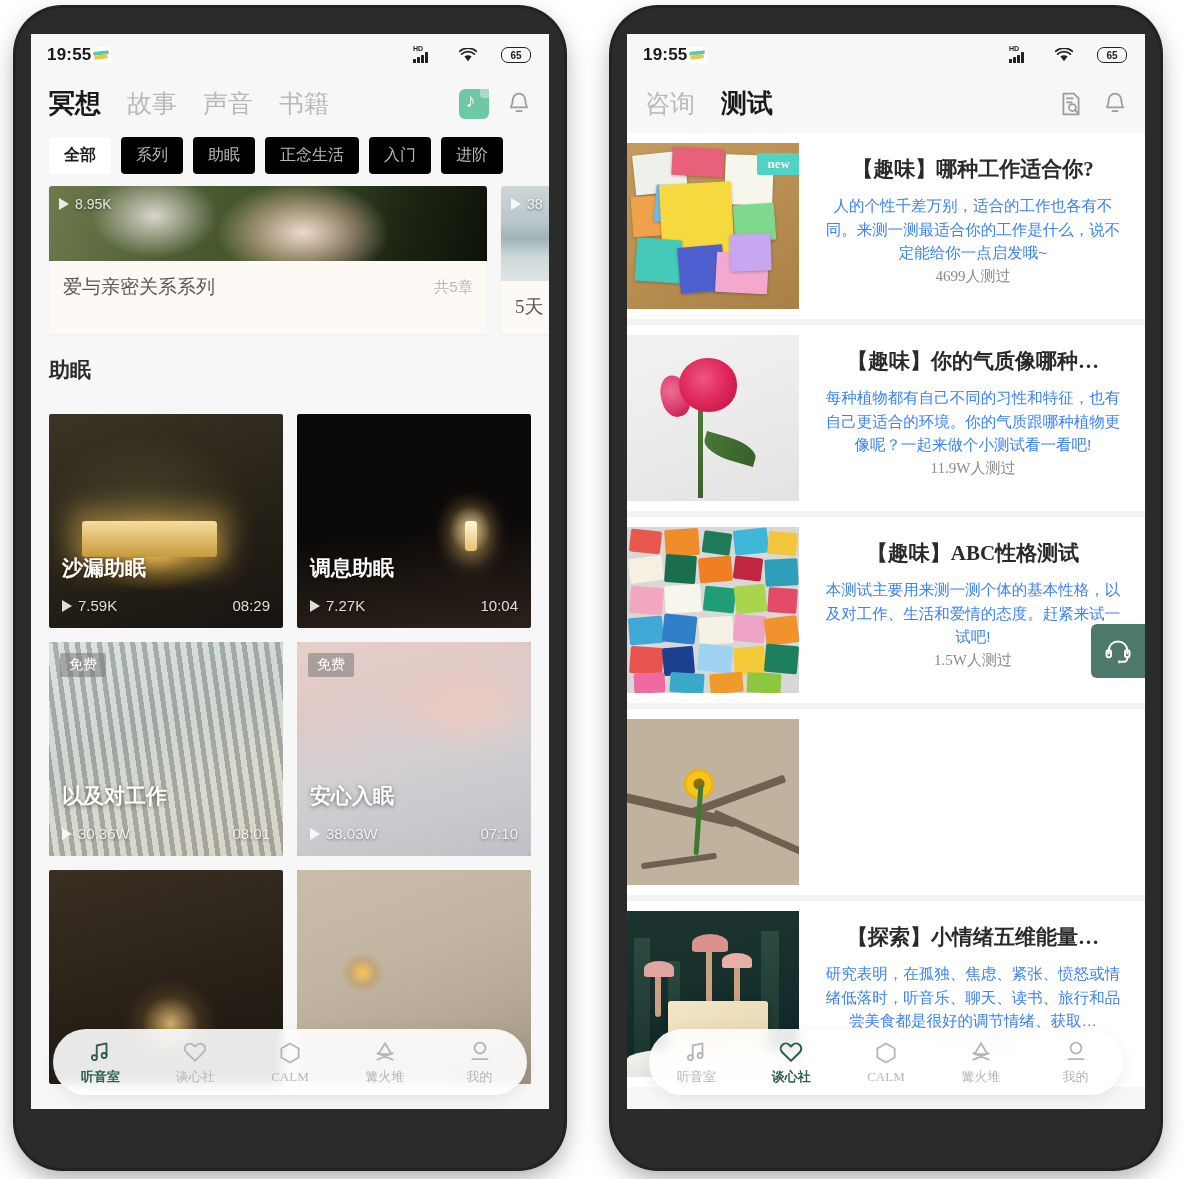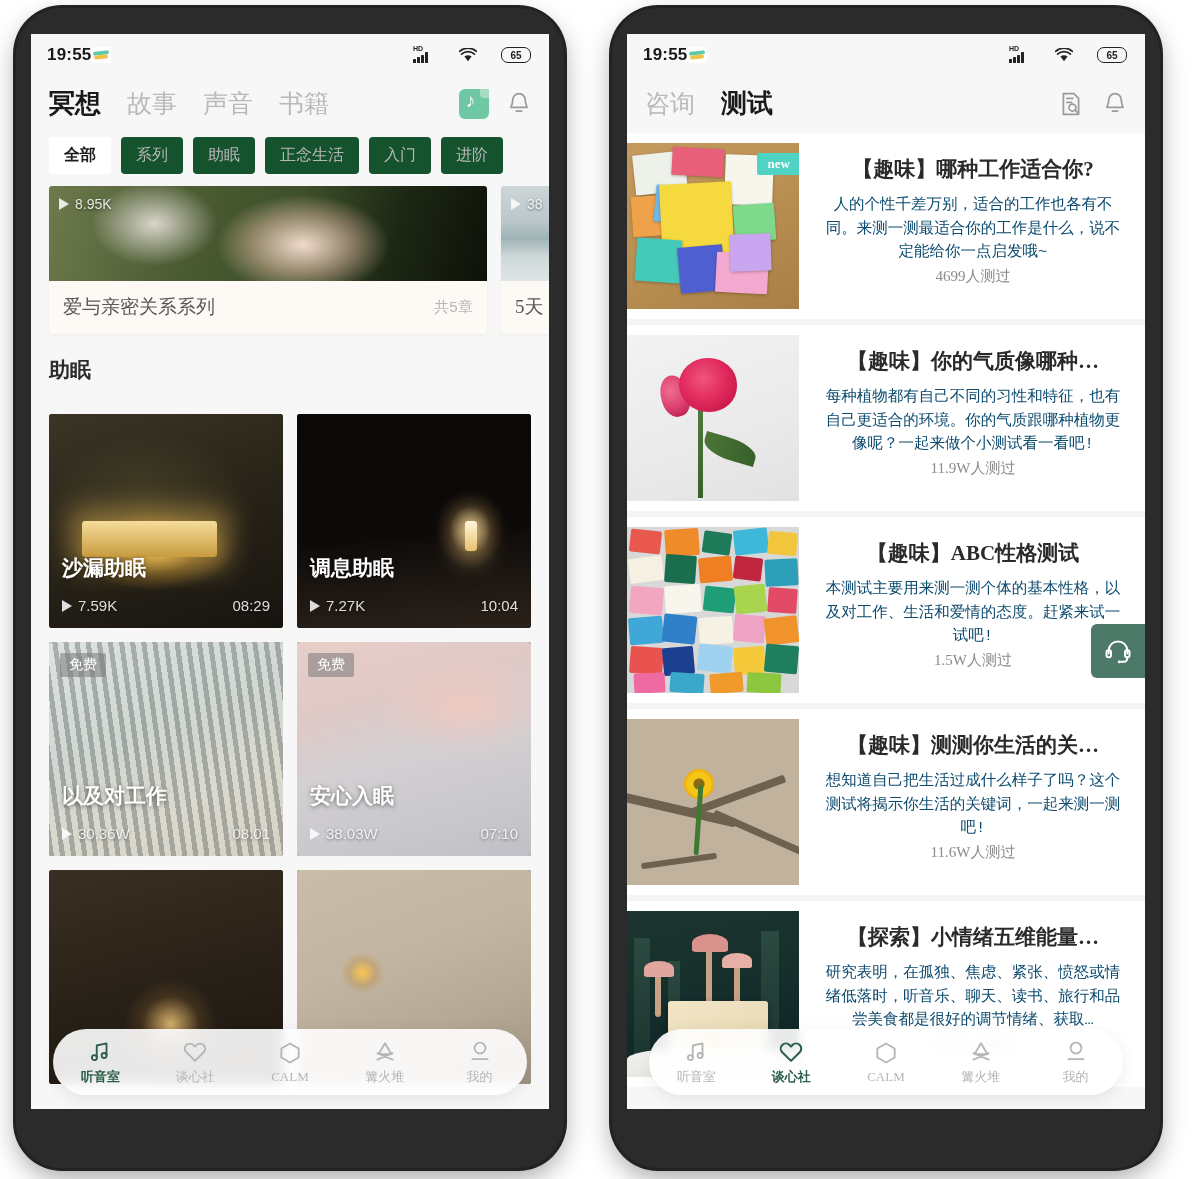--- a/index.html
+++ b/index.html
@@ -85,35 +85,35 @@
   .icon-music .fold{
     position:absolute; right:0; top:0; width:9px; height:9px; background:#a8dcc5;
     border-bottom-left-radius:4px;
   }
   .icon-bell, .icon-doc { width: 28px; height: 28px; }
   .icon-bell svg, .icon-doc svg { width:100%; height:100%; display:block;}
 
   
   .chips { display:flex; gap: 10px; padding: 4px 0 12px 18px; background:#f7f7f7; }
   .chip {
-    background:#14532d; color:#b7b7b7; font-size:16px;
+    background:#000000; color:#b7b7b7; font-size:16px;
     padding: 8px 15px; border-radius: 4px; white-space: nowrap;
     font-family:"Liberation Serif","DejaVu Serif",serif;
   }
   .chip.active { color:#1d1d1d; font-weight:bold; background:#ffffff; }
 
   
   .series-row { display:flex; gap:14px; padding: 0 0 0 18px; }
   .series-card {
     background:#fdfaf5; border-radius: 3px; overflow:hidden; flex:0 0 auto;
     box-shadow: 0 1px 3px rgba(0,0,0,.05);
   }
   .series-card.main { width: 438px; }
   .series-card.peek { width: 120px; }
-  .series-thumb { position:relative; height: 95px; overflow:hidden; }
+  .series-thumb { position:relative; height: 75px; overflow:hidden; }
   .series-card.peek .series-thumb { height: 95px; }
   .thumb-hands {
     width:100%; height:100%;
     background:
       radial-gradient(ellipse 120px 70px at 58% 62%, rgba(250,226,212,.95) 0%, rgba(238,196,175,.5) 40%, rgba(0,0,0,0) 72%),
       radial-gradient(ellipse 90px 60px at 24% 40%, rgba(232,226,220,.9) 0%, rgba(120,120,110,0) 70%),
       linear-gradient(105deg,#6d7a4d 0%,#4c5c33 32%,#3d5029 55%,#1d2714 78%,#0d1208 100%);
   }
   .thumb-sea {
     width:100%; height:100%;
@@ -245,22 +245,22 @@
     flex: 0 0 auto; width: 172px; height: 166px; margin-left: 0;
     position:relative; overflow:hidden;
   }
   .tbody { padding: 12px 6px 6px 20px; flex:1; min-width:0; }
   .ttitle {
     font-size: 21px; color:#2a2a2a; font-weight:bold; margin-bottom: 11px;
     white-space:nowrap; overflow:hidden;
     font-family:"Liberation Serif","DejaVu Serif",serif;
   }
   .tdesc {
-    font-size: 15.5px; color:#0c4a6e; line-height: 1.52;
-    font-family:Liberation Mono, monospace;
+    font-size: 15.5px; color:#3b82f6; line-height: 1.52;
+    font-family:Liberation Sans, sans-serif;
   }
   .tcount {
     font-size: 15px; color:#8a8a8a; margin-top: 2px;
     font-family:"Liberation Serif","DejaVu Serif",serif;
   }
   .newbadge {
     position:absolute; right:0; top: 10px;
     background:#4ed3c4; color:#fff; font-size: 13px; font-weight:bold;
     padding: 3px 9px 3px 11px; border-radius: 2px 0 0 2px;
     font-family:"Liberation Serif","DejaVu Serif",serif;
@@ -673,25 +673,20 @@
         <div class="trow">
           <div class="tthumb">
             <div class="th-crack"></div>
             <div class="crackline" style="left:-6%;top:52%;width:70%;height:9px;transform:rotate(13deg)"></div>
             <div class="crackline" style="left:34%;top:44%;width:60%;height:8px;transform:rotate(-20deg)"></div>
             <div class="crackline" style="left:48%;top:66%;width:56%;height:7px;transform:rotate(24deg)"></div>
             <div class="crackline" style="left:8%;top:84%;width:44%;height:6px;transform:rotate(-8deg)"></div>
             <div class="dandelion"></div>
             <div class="crackline" style="left:40%;top:40%;width:5px;height:42%;background:#3f7a33;transform:rotate(4deg)"></div>
           </div>
-          <div class="tbody">
-            <div class="ttitle">【趣味】测测你生活的关…</div>
-            <div class="tdesc">想知道自己把生活过成什么样子了吗？这个测试将揭示你生活的关键词，一起来测一测吧!</div>
-            <div class="tcount">11.6W人测过</div>
-          </div>
         </div>
 
         <div class="trow">
           <div class="tthumb">
             <div class="th-forest"></div>
             <div class="trunk" style="left:4%;height:84%;"></div>
             <div class="trunk" style="left:24%;height:70%;width:12px;"></div>
             <div class="trunk" style="left:78%;height:88%;width:18px;"></div>
             <div class="mush-stem" style="left:16%;top:34%;height:30%;"></div>
             <div class="mush" style="left:10%;top:30%;width:30px;height:16px;background:#e2a6a0;"></div>

